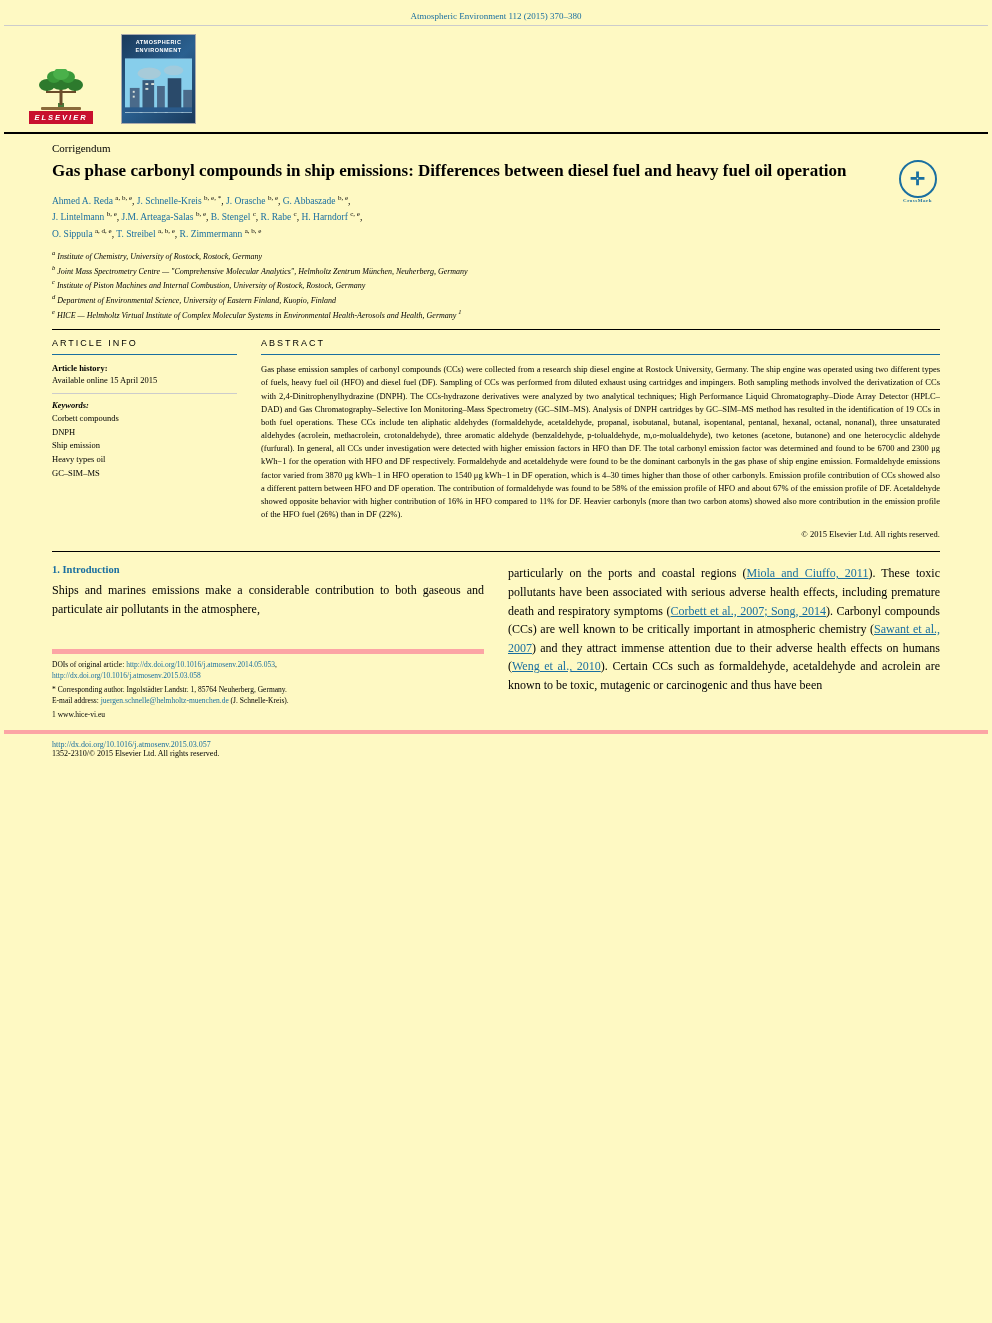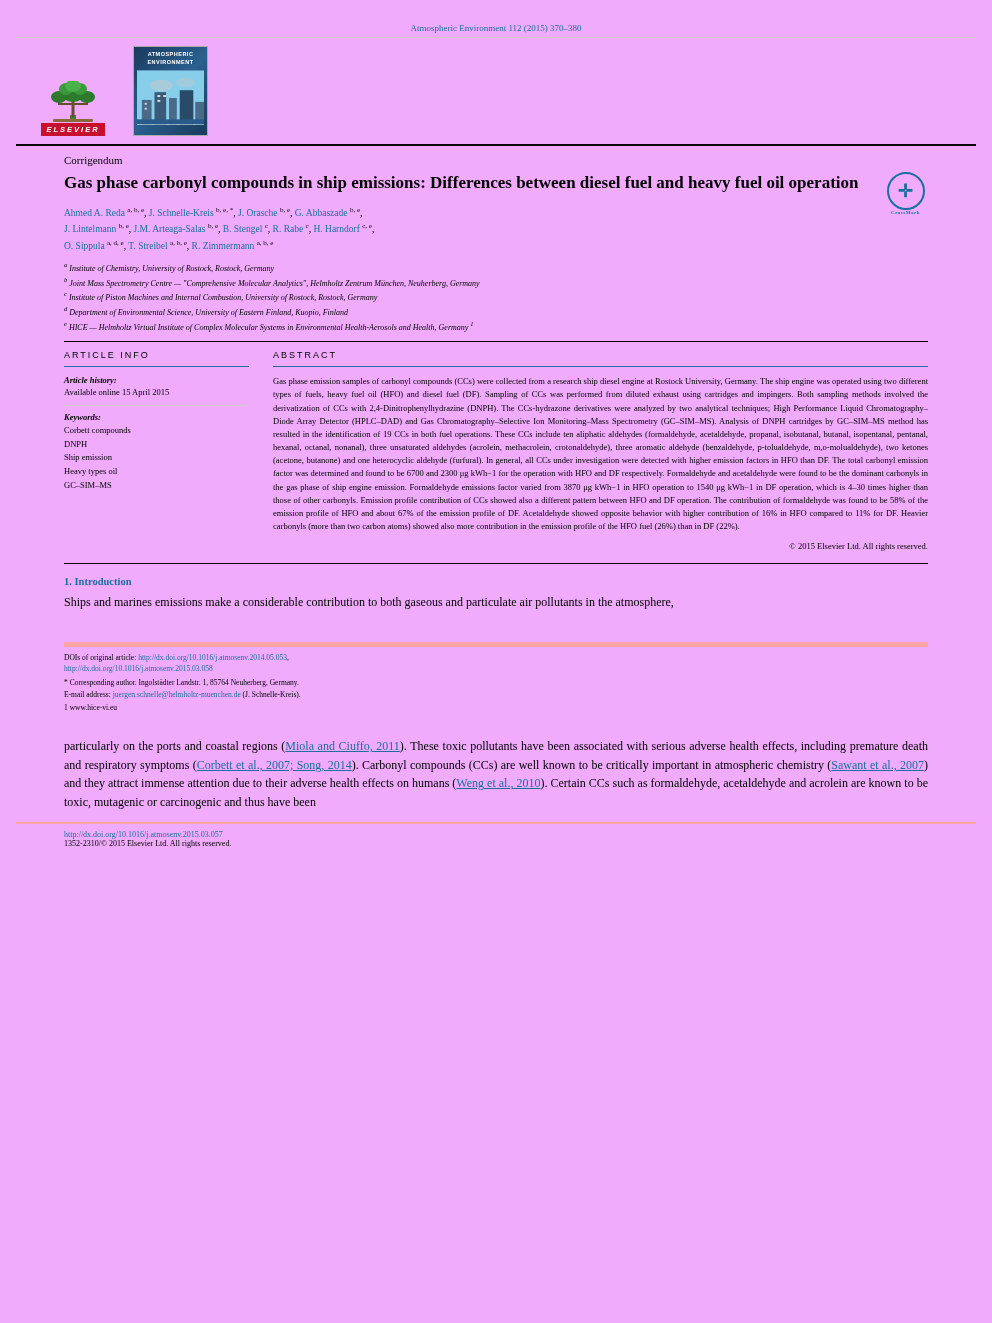--- a/index.html
+++ b/index.html
@@ -7,22 +7,22 @@
       font-family: "Times New Roman", Times, serif;
       font-size: 10px;
       color: #000;
       background: #fff;
       width: 992px;
       min-height: 1323px;
     }
     .page {
       width: 992px;
       min-height: 1323px;
-      background: #f0abfc;
-      padding: 16px;
+      background: #fef9c3;
+      padding: 4px;
     }
     .top-bar {
       text-align: center;
       padding: 6px 0 4px 0;
       border-bottom: 1px solid #ccc;
     }
     .top-bar a, .top-bar span {
       font-size: 9px;
       color: #1a6fa0;
     }
@@ -187,21 +187,20 @@
     }
     .section-heading {
       font-size: 9px;
       font-family: Liberation Sans, sans-serif;
       letter-spacing: 2px;
       color: #000;
       margin-bottom: 6px;
     }
     .article-info-label {
       font-size: 8.5px;
-      font-style: italic;
       color: #000;
       font-weight: bold;
       margin-bottom: 2px;
     }
     .article-info-value {
       font-size: 8.5px;
       color: #000;
       margin-bottom: 8px;
     }
     .keywords-label {
@@ -227,21 +226,20 @@
       color: #000;
       text-align: right;
       margin-top: 8px;
     }
     .intro-section {
       padding: 6px 48px 6px 48px;
     }
     .intro-two-col {
       display: flex;
       gap: 24px;
-      flex-direction: column;
     }
     .intro-left {
       flex: 1;
     }
     .intro-right {
       flex: 1;
     }
     .section-number-heading {
       font-size: 10.5px;
       font-weight: bold;
@@ -260,21 +258,21 @@
     .footnote-text {
       font-size: 7.5px;
       color: #000;
       line-height: 1.5;
     }
     .footnote-text a {
       color: #1a6fa0;
     }
     .bottom-bar {
       padding: 4px 48px;
-      border-top: 2px solid #fca5a5;
+      border-top: 4px solid #fca5a5;
       margin-top: 4px;
     }
     .bottom-bar-text2 {
       font-size: 8px;
       color: #000;
     }
     
     .logo-area {
       width: 78px;
       display: flex;

